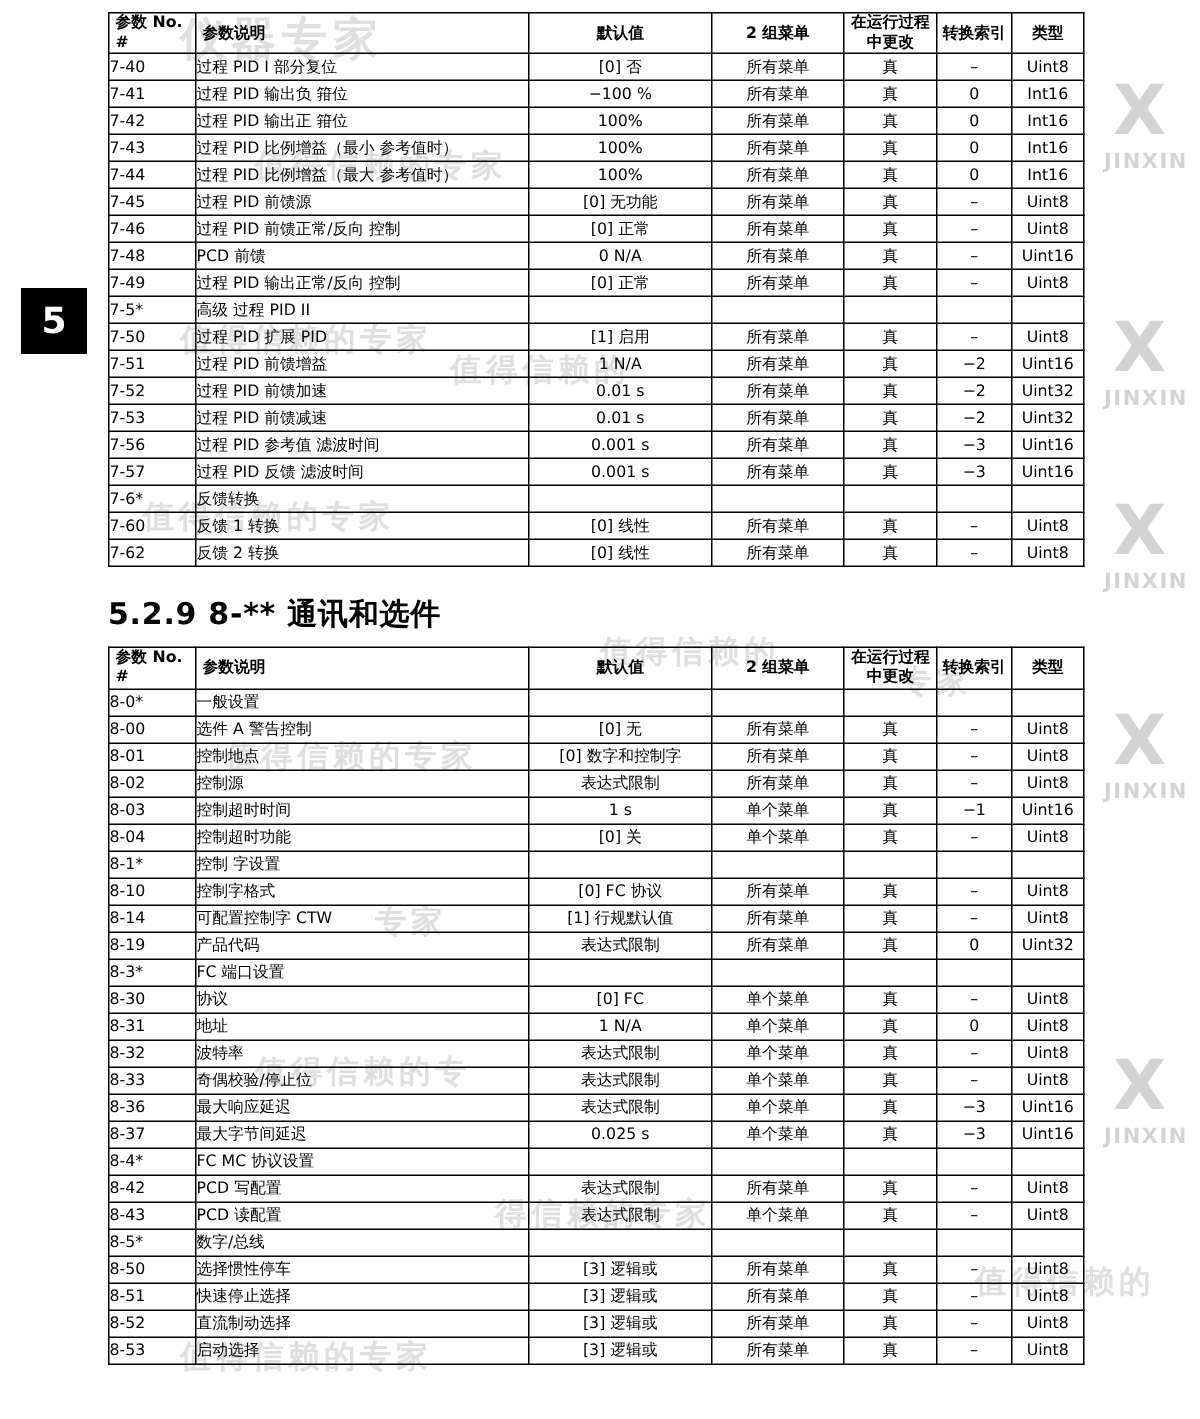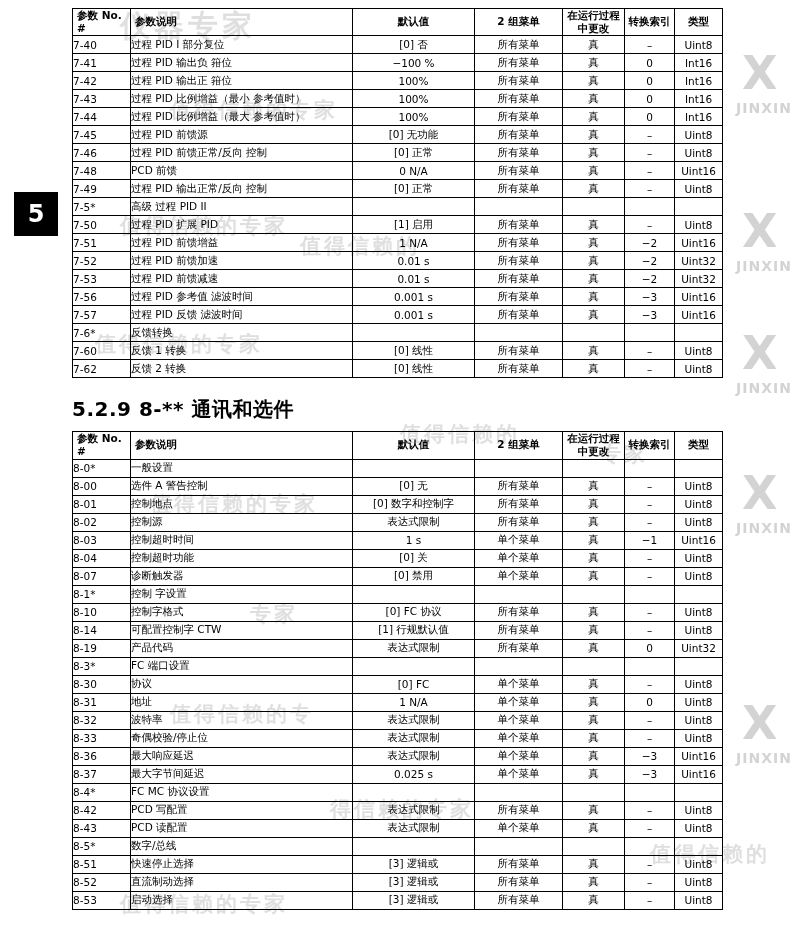--- a/index.html
+++ b/index.html
@@ -460,29 +460,20 @@
         </tr>
         <tr>
           <td class="no">8-04</td>
           <td class="desc">控制超时功能</td>
           <td class="def">[0]  关</td>
           <td class="menu">单个菜单</td>
           <td class="run">真</td>
           <td class="idx">–</td>
           <td class="type">Uint8</td>
         </tr>
-        <tr>
-          <td class="no">8-07</td>
-          <td class="desc">诊断触发器</td>
-          <td class="def">[0]  禁用</td>
-          <td class="menu">单个菜单</td>
-          <td class="run">真</td>
-          <td class="idx">–</td>
-          <td class="type">Uint8</td>
-        </tr>
         <tr class="group">
           <td class="no">8-1*</td>
           <td class="desc">控制  字设置</td>
           <td class="def"></td>
           <td class="menu"></td>
           <td class="run"></td>
           <td class="idx"></td>
           <td class="type"></td>
         </tr>
         <tr>
@@ -605,20 +596,29 @@
         <tr class="group">
           <td class="no">8-5*</td>
           <td class="desc">数字/总线</td>
           <td class="def"></td>
           <td class="menu"></td>
           <td class="run"></td>
           <td class="idx"></td>
           <td class="type"></td>
         </tr>
         <tr>
+          <td class="no">8-50</td>
+          <td class="desc">选择惯性停车</td>
+          <td class="def">[3]  逻辑或</td>
+          <td class="menu">所有菜单</td>
+          <td class="run">真</td>
+          <td class="idx">–</td>
+          <td class="type">Uint8</td>
+        </tr>
+        <tr>
           <td class="no">8-51</td>
           <td class="desc">快速停止选择</td>
           <td class="def">[3]  逻辑或</td>
           <td class="menu">所有菜单</td>
           <td class="run">真</td>
           <td class="idx">–</td>
           <td class="type">Uint8</td>
         </tr>
         <tr>
           <td class="no">8-52</td>

